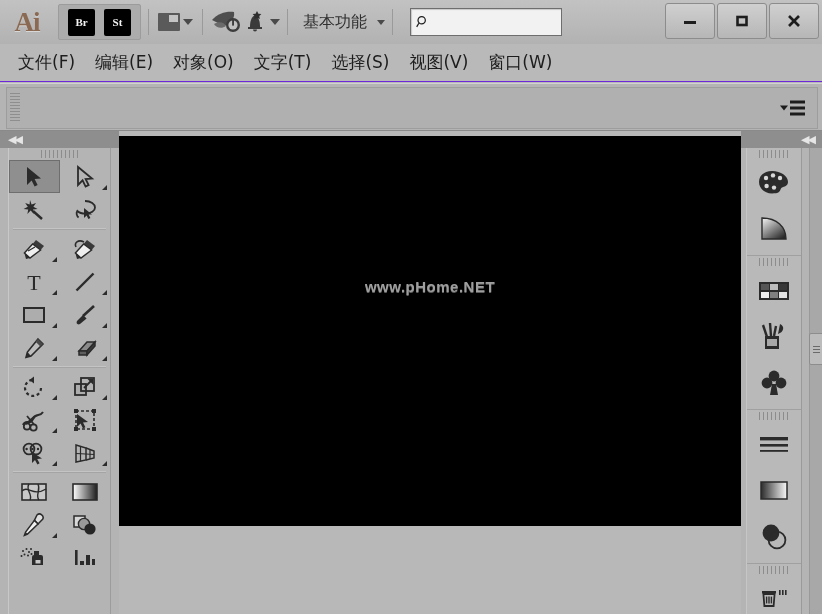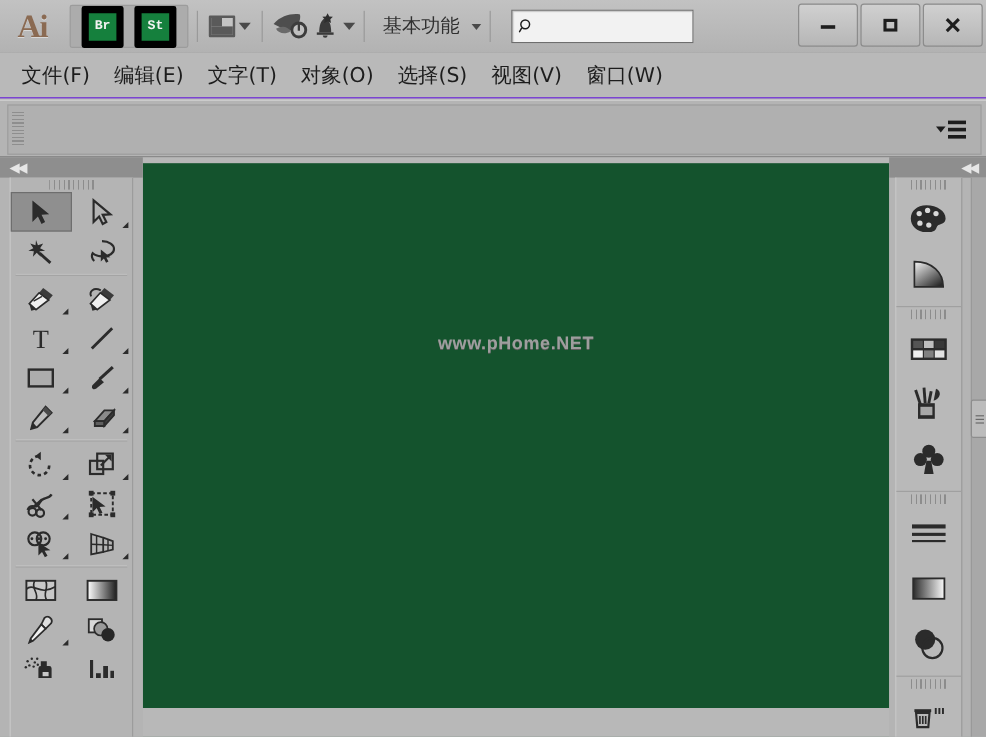--- a/index.html
+++ b/index.html
@@ -23,24 +23,24 @@
     font-size:27px;font-weight:bold;color:#8a6a52;letter-spacing:-1px;
     font-family:"Liberation Serif","DejaVu Serif",serif;
     text-shadow:0 1px 0 #d8d8d8;
   }
   .app-launch-group{
     display:flex;align-items:center;gap:9px;height:34px;
     background:#acacac;border:1px solid #9c9c9c;border-radius:2px;
     padding:0 9px;margin-left:4px;
   }
   .mini-app{
-    width:23px;height:23px;background:#15803d;border:6px solid #000000;
+    width:23px;height:23px;background:#000000;border:2px solid #000000;
     border-radius:2px;color:#f2f2f2;font-size:11px;font-weight:bold;
     display:flex;align-items:center;justify-content:center;
-    font-family:Liberation Mono, monospace;
+    font-family:Liberation Serif, serif;
   }
   .tb-sep{width:1px;height:26px;background:#9a9a9a;margin:0 7px;}
 
   .arrange-btn{display:flex;align-items:center;gap:3px;cursor:default;padding:2px;}
   .arrange-ico{
     width:22px;height:18px;border:2px solid #5a5a5a;border-radius:1px;
     display:grid;grid-template-columns:9px 9px;grid-template-rows:7px 7px;gap:0;
     box-sizing:border-box;background:#c4c4c4;
   }
   .arrange-ico i{display:block;border:0;}
@@ -102,22 +102,22 @@
   }
   .cb-menu-ico{
     position:absolute;right:12px;top:50%;transform:translateY(-50%);
     display:flex;align-items:center;gap:2px;cursor:default;
   }
   .cb-lines{display:flex;flex-direction:column;gap:3px;}
   .cb-lines span{display:block;width:15px;height:3px;background:#1c1c1c;}
 
   
   .canvas{
-    position:absolute;left:119px;top:136px;width:622px;height:454px;
-    background:#14532d;overflow:hidden;
+    position:absolute;left:119px;top:136px;width:622px;height:390px;
+    background:#000000;overflow:hidden;
   }
   .watermark{
     position:absolute;left:0;top:142px;width:100%;text-align:center;
     font-size:15px;font-weight:bold;color:#9e9e9e;letter-spacing:.5px;
     font-family:"Liberation Sans",sans-serif;
     text-shadow:0 1px 0 #5c5c5c;
   }
 
   
   .toolpanel{
@@ -281,22 +281,22 @@
           <line x1="4" y1="4" x2="14" y2="14" stroke="#1e1e1e" stroke-width="2.6"></line>
           <line x1="14" y1="4" x2="4" y2="14" stroke="#1e1e1e" stroke-width="2.6"></line>
         </svg>
       </div>
     </div>
   </div>
 
   <div class="menubar">
     <div class="menu-item">文件(F)</div>
     <div class="menu-item">编辑(E)</div>
+    <div class="menu-item">对象(O)</div>
     <div class="menu-item">文字(T)</div>
-    <div class="menu-item">对象(O)</div>
     <div class="menu-item">选择(S)</div>
     <div class="menu-item">视图(V)</div>
     <div class="menu-item">窗口(W)</div>
   </div>
 
   <div class="controlbar">
     <div class="controlbar-inner">
       <div class="grip-v"></div>
       <div class="cb-menu-ico">
         <span class="caret" style="border-top-color:#1c1c1c;border-left-width:4px;border-right-width:4px;border-top-width:5px"></span>

